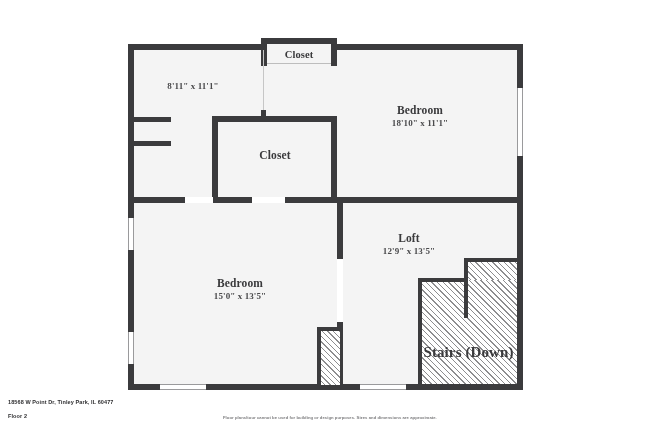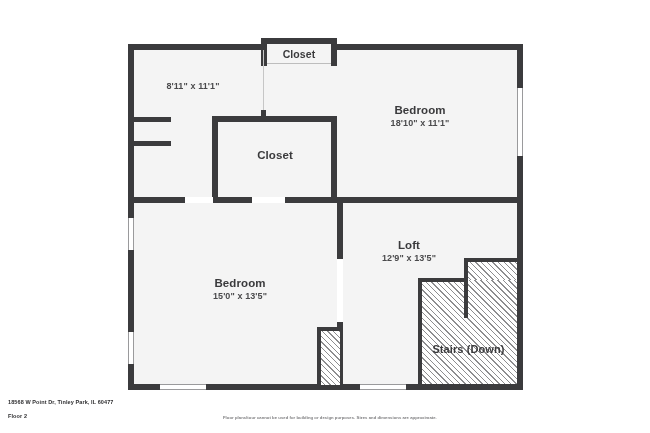--- a/index.html
+++ b/index.html
@@ -80,41 +80,42 @@
     );
   }
 
   
   .room-label {
     position: absolute;
     text-align: center;
     line-height: 1.25;
     white-space: nowrap;
     pointer-events: none;
+    font-family: Liberation Serif, serif;
   }
   .room-label .name {
     display: block;
     font-size: 11.5px;
     font-weight: 700;
     color: #3a3a3c;
     letter-spacing: 0.1px;
   }
   .room-label .dims {
     display: block;
     font-size: 9px;
     font-weight: 700;
     color: #4a4a4c;
     margin-top: 1px;
     letter-spacing: 0.1px;
   }
   .room-label.small .name {
     font-size: 10.5px;
   }
   .room-label.stairs .name {
-    font-size: 11px;
+    font-size: 15px;
   }
 
   
   .footer {
     position: absolute;
     left: 0;
     bottom: 0;
     width: 650px;
     height: 40px;
   }
@@ -244,21 +245,21 @@
 
   <div class="room-label" style="left:215px; top:148px; width:120px;">
     <span class="name">Closet</span>
   </div>
 
   <div class="room-label" style="left:180px; top:276px; width:120px;">
     <span class="name">Bedroom</span>
     <span class="dims">15'0" x 13'5"</span>
   </div>
 
-  <div class="room-label" style="left:349px; top:231px; width:120px;margin-top:7px;">
+  <div class="room-label" style="left:349px; top:231px; width:120px;">
     <span class="name">Loft</span>
     <span class="dims">12'9" x 13'5"</span>
   </div>
 
   <div class="room-label stairs" style="left:411px; top:343px; width:115px;">
     <span class="name">Stairs (Down)</span>
   </div>
 
 </div>
 

